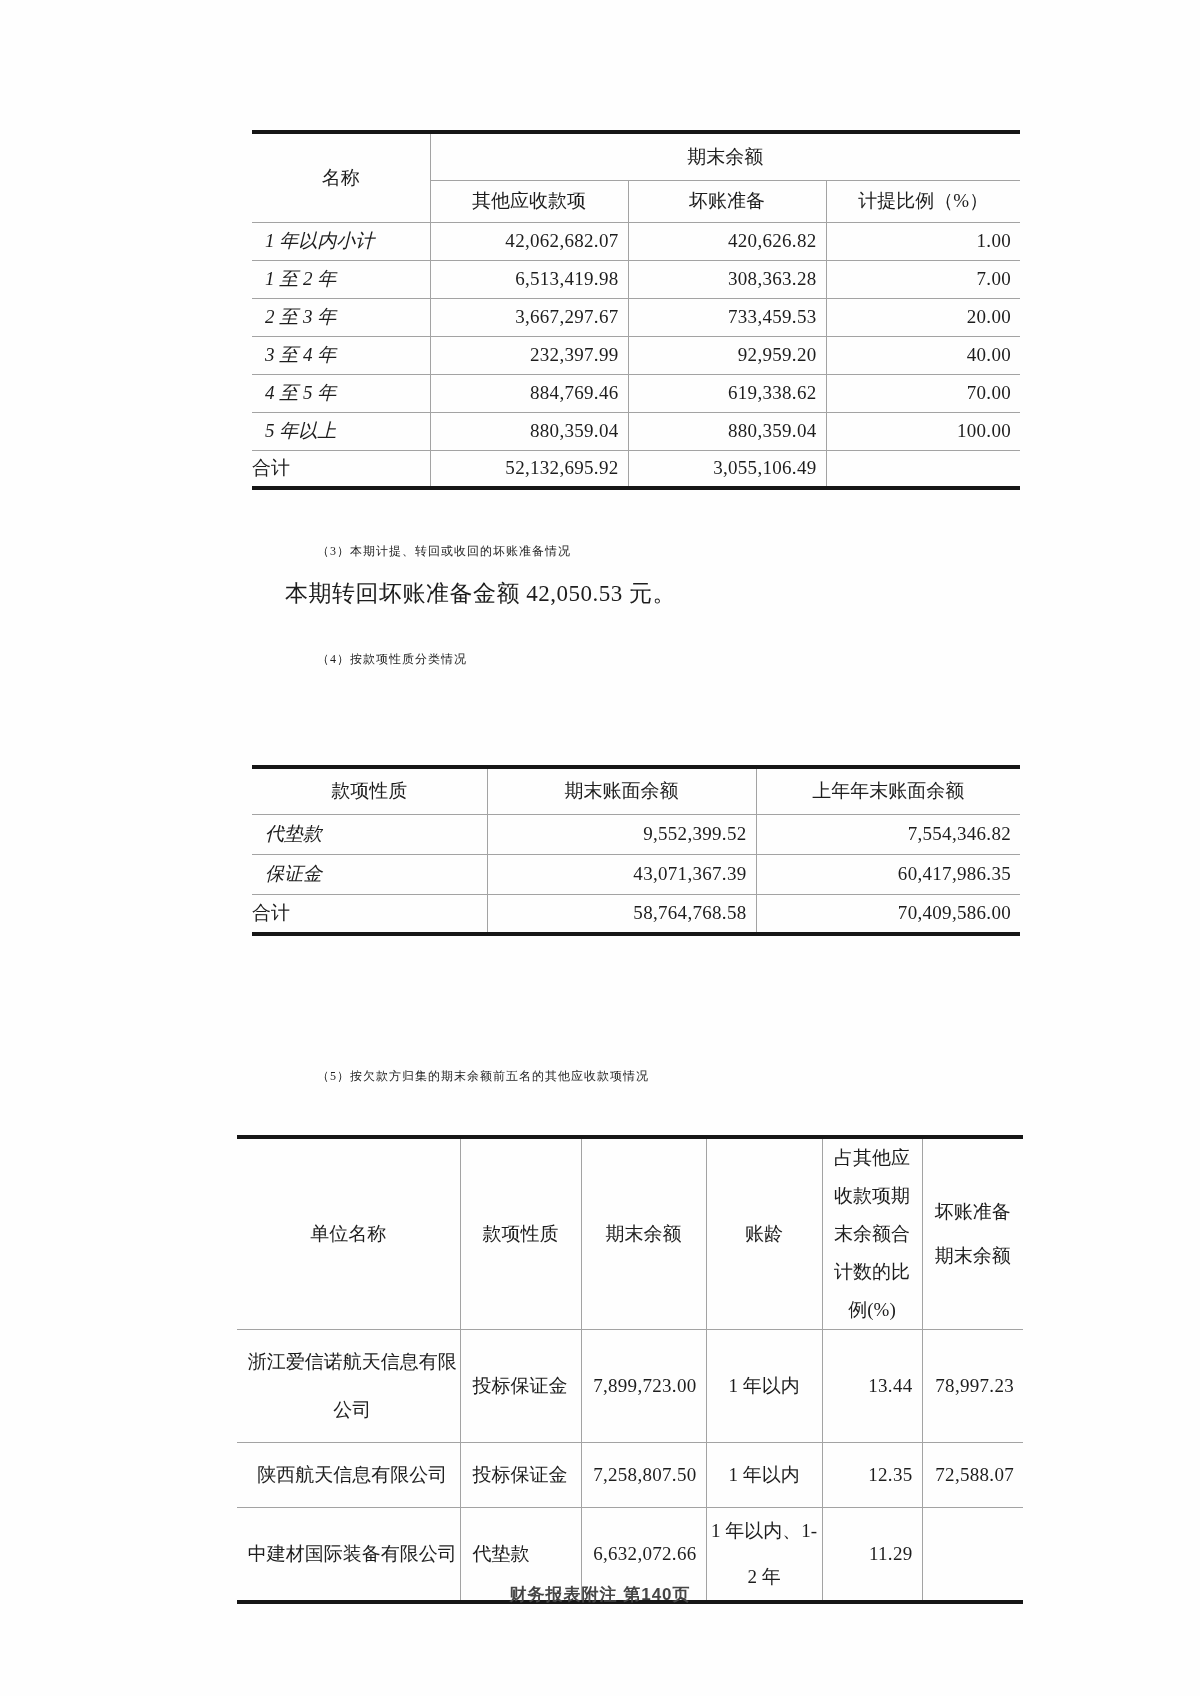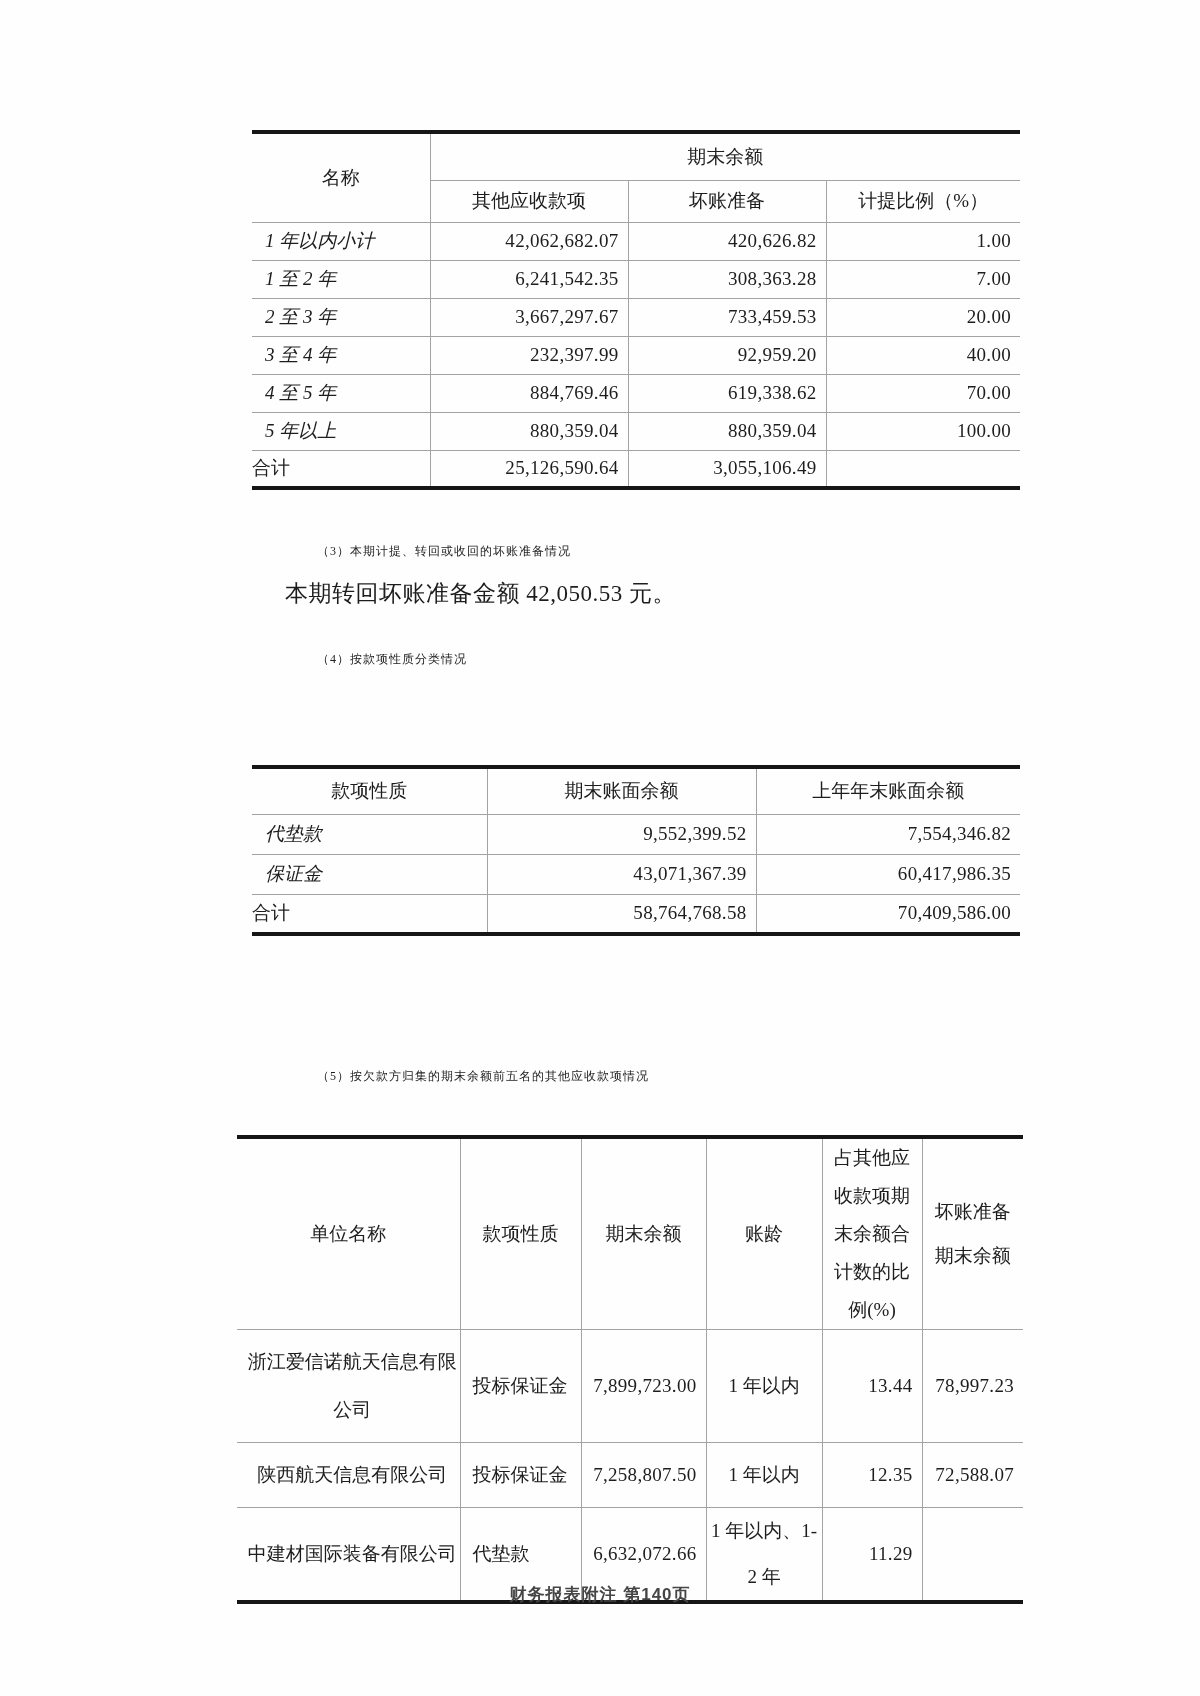--- a/index.html
+++ b/index.html
@@ -89,21 +89,21 @@
     </thead>
     <tbody>
       <tr>
         <td class="lbl">1 年以内小计</td>
         <td class="num">42,062,682.07</td>
         <td class="num">420,626.82</td>
         <td class="num">1.00</td>
       </tr>
       <tr>
         <td class="lbl">1 至 2 年</td>
-        <td class="num">6,241,542.35</td>
+        <td class="num">6,513,419.98</td>
         <td class="num">308,363.28</td>
         <td class="num">7.00</td>
       </tr>
       <tr>
         <td class="lbl">2 至 3 年</td>
         <td class="num">3,667,297.67</td>
         <td class="num">733,459.53</td>
         <td class="num">20.00</td>
       </tr>
       <tr>
@@ -119,21 +119,21 @@
         <td class="num">70.00</td>
       </tr>
       <tr>
         <td class="lbl">5 年以上</td>
         <td class="num">880,359.04</td>
         <td class="num">880,359.04</td>
         <td class="num">100.00</td>
       </tr>
       <tr>
         <td class="ctr">合计</td>
-        <td class="num">25,126,590.64</td>
+        <td class="num">52,132,695.92</td>
         <td class="num">3,055,106.49</td>
         <td class="num"></td>
       </tr>
     </tbody>
   </table>
 </div>
 
 <div class="abs sec-heading" style="left:293px; top:543px;">（3）本期计提、转回或收回的坏账准备情况</div>
 <div class="abs body-text" style="left:285px; top:578px;">本期转回坏账准备金额 42,050.53 元。</div>
 

